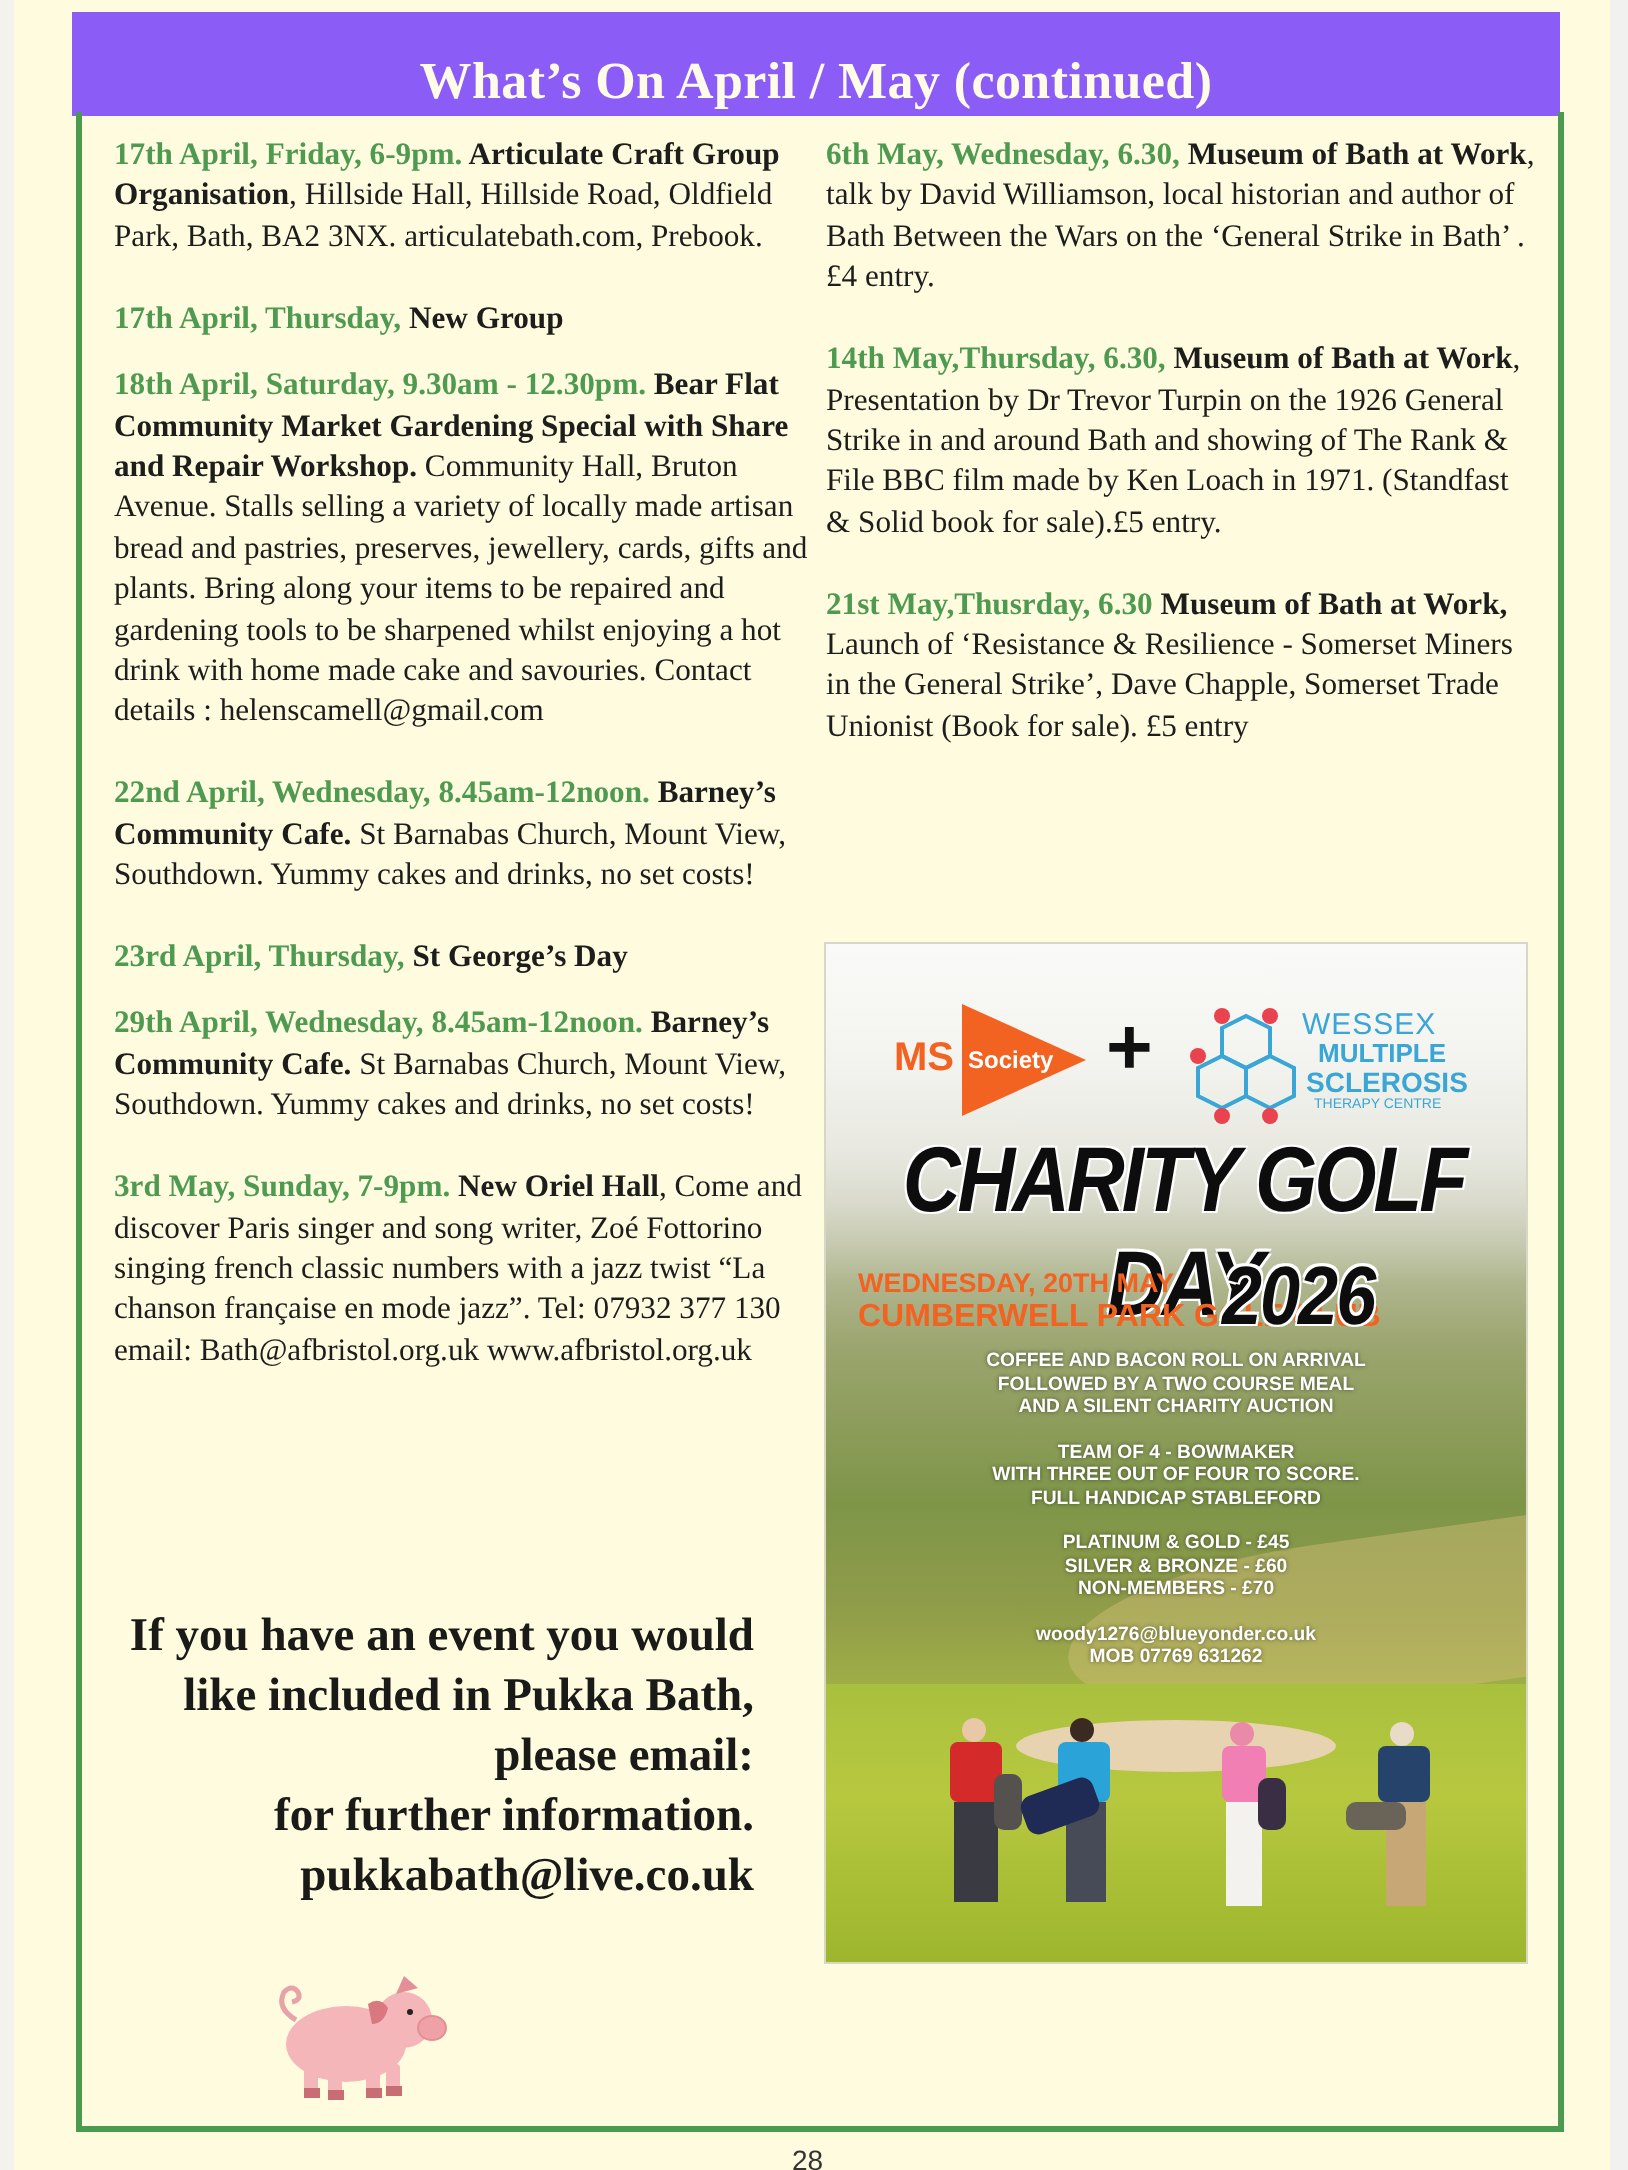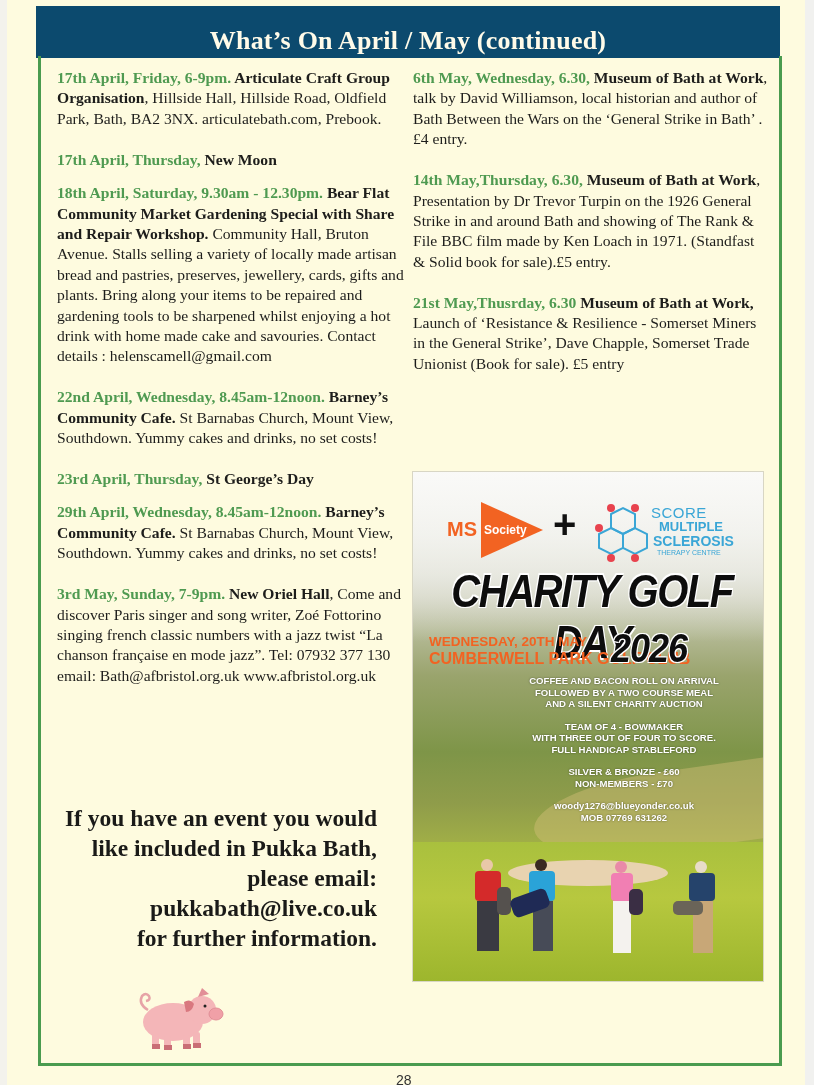--- a/index.html
+++ b/index.html
@@ -10,21 +10,21 @@
     color: #1d1d1b;
   }
   .edge-left { position: absolute; left: 0; top: 0; width: 7px; height: 1085px; background: #f3f2ec; }
   .edge-right { position: absolute; right: 0; top: 0; width: 9px; height: 1085px; background: #f1f1ef; }
   .frame {
     position: absolute; left: 38px; top: 56px; width: 738px; height: 1007px;
     border: 3px solid #4a9b4f; border-top: none; box-sizing: content-box;
   }
   .header {
     position: absolute; left: 36px; top: 6px; width: 744px; height: 52px;
-    background: #0c4a6e;
+    background: #8b5cf6;
     color: #fffbe9; text-align: center;
     font-weight: bold; font-size: 26px; line-height: 70px; letter-spacing: 0.2px;
   }
   .col { position: absolute; font-size: 15.6px; line-height: 20.4px; }
   .col-left { left: 57px; top: 68px; width: 350px; }
   .col-right { left: 413px; top: 68px; width: 355px; }
   .event { margin: 0 0 20.5px 0; }
   .event.tight { margin-bottom: 13px; }
   .when { color: #4f9a51; font-weight: bold; text-align: right; }
   .what { font-weight: bold; color: #1d1d1b; }
@@ -60,41 +60,41 @@
   .charity-title {
     position:absolute; left:14px; top:100px; width:330px; text-align:center;
     font-family:"Liberation Sans", sans-serif; font-weight:bold; font-style:italic; font-size:40px; color:#0d0d0d;
     transform: scaleY(1.15); letter-spacing:-1.5px;
     text-shadow: 1px 1px 0 #fff, -1px -1px 0 #fff, 1px -1px 0 #fff, -1px 1px 0 #fff;
   }
   .date-line { position:absolute; left:16px; top:162px; font-family:"Liberation Sans", sans-serif; font-weight:bold; font-size:13.5px; color:#f26322; }
   .club-line { position:absolute; left:16px; top:178px; font-family:"Liberation Sans", sans-serif; font-weight:bold; font-size:16px; color:#f26322; }
   .year { position:absolute; left:198px; top:155px; font-family:"Liberation Sans", sans-serif; font-weight:bold; font-style:italic; font-size:36px; color:#0d0d0d; transform: scaleY(1.15); letter-spacing:-1px;
     text-shadow: 1px 1px 0 #fff, -1px -1px 0 #fff, 1px -1px 0 #fff, -1px 1px 0 #fff; }
-  .details { position:absolute; left:0; top:203px; width:350px; text-align:center; font-family:"Liberation Sans", sans-serif; font-weight:bold; font-size:9.6px; line-height:11.5px; color:#ffffff; text-shadow: 0 0 2px rgba(0,0,0,0.5); padding-left: 36px; }
+  .details { position:absolute; left:0; top:203px; width:350px; text-align:center; font-family:"Liberation Sans", sans-serif; font-weight:bold; font-size:9.6px; line-height:11.5px; color:#ffffff; text-shadow: 0 0 2px rgba(0,0,0,0.5); }
   .details .gap { height: 11px; }
   .golfers { position:absolute; left:40px; top:385px; width:290px; height:115px; }
 </style>
 </head>
 <body>
 
 <div class="edge-left"></div>
 <div class="edge-right"></div>
 
 <div class="header">
   <span>What’s On April / May (continued)</span>
 </div>
 <div class="frame"></div>
 
 <div class="col col-left">
   <p class="event">
     <span class="when">17th April, Friday, 6-9pm. </span><span class="what">Articulate Craft Group Organisation</span><span>, Hillside Hall, Hillside Road, Oldfield Park, Bath, BA2 3NX. articulatebath.com, Prebook.</span>
   </p>
   <p class="event tight">
-    <span class="when">17th April, Thursday, </span><span class="what">New Moon</span>
+    <span class="when">17th April, Thursday, </span><span class="what">New Group</span>
   </p>
   <p class="event">
     <span class="when">18th April, Saturday, 9.30am - 12.30pm.  </span><span class="what">Bear Flat Community Market Gardening Special with Share and Repair Workshop.</span><span>  Community Hall, Bruton Avenue.   Stalls selling a variety of locally made artisan bread and pastries, preserves, jewellery, cards, gifts and plants.   Bring along your items to be repaired and gardening tools to be sharpened whilst enjoying a hot drink with home made cake and savouries.   Contact details : helenscamell@gmail.com</span>
   </p>
   <p class="event">
     <span class="when">22nd April, Wednesday, 8.45am-12noon. </span><span class="what">Barney’s Community Cafe.</span><span> St Barnabas Church, Mount View, Southdown. Yummy cakes and drinks, no set costs!</span>
   </p>
   <p class="event tight">
     <span class="when">23rd April, Thursday,  </span><span class="what">St George’s Day</span>
   </p>
@@ -115,22 +115,22 @@
   </p>
   <p class="event">
     <span class="when">21st May,Thusrday, 6.30 </span><span class="what">Museum of Bath at Work,</span><span> Launch of ‘Resistance &amp; Resilience - Somerset Miners in the General Strike’, Dave Chapple, Somerset Trade Unionist (Book for sale). £5 entry</span>
   </p>
 </div>
 
 <div class="submit">
   <div>If you have an event you would</div>
   <div>like included in Pukka Bath,</div>
   <div>please email:</div>
+  <div>for further information.</div>
   <div>pukkabath@live.co.uk</div>
-  <div>for further information.</div>
 </div>
 
 <svg class="pig" viewBox="0 0 100 76">
   <path d="M20 30 q-10 -6 -6 -14 q4 -4 7 0 q2 4 -3 5" fill="none" stroke="#e7a3a7" stroke-width="2.5"></path>
   <ellipse cx="45" cy="42" rx="30" ry="19" fill="#f4b6b8"></ellipse>
   <circle cx="74" cy="30" r="14" fill="#f4b6b8"></circle>
   <path d="M70 17 l4 -9 l7 6 z" fill="#e28f97"></path>
   <path d="M56 22 q6 -4 10 2 q-2 8 -8 8 z" fill="#d9787f"></path>
   <ellipse cx="88" cy="34" rx="7" ry="6" fill="#f0a0a7" stroke="#e28f97"></ellipse>
   <circle cx="77" cy="26" r="1.5" fill="#222"></circle>
@@ -164,40 +164,41 @@
         <polygon points="6,34 18,28 30,34 30,48 18,54 6,48"></polygon>
       </g>
       <g fill="#e8434e">
         <circle cx="18" cy="8" r="4"></circle>
           <circle cx="42" cy="8" r="4"></circle>
         <circle cx="6" cy="28" r="4"></circle>
           <circle cx="18" cy="58" r="4"></circle>
         <circle cx="42" cy="58" r="4"></circle>
       </g>
     </svg>
-    <span class="t1">SCORE</span>
+    <span class="t1">WESSEX</span>
     <span class="t2">MULTIPLE</span>
     <span class="t3">SCLEROSIS</span>
     <span class="t4">THERAPY CENTRE</span>
   </div>
 
   <div class="charity-title">CHARITY GOLF DAY</div>
   <div class="date-line">WEDNESDAY, 20TH MAY</div>
   <div class="club-line">CUMBERWELL PARK GOLF CLUB</div>
   <div class="year">2026</div>
 
   <div class="details">
     <div>COFFEE AND BACON ROLL ON ARRIVAL</div>
     <div>FOLLOWED BY A TWO COURSE MEAL</div>
     <div>AND A SILENT CHARITY AUCTION</div>
     <div class="gap"></div>
     <div>TEAM OF 4 - BOWMAKER</div>
     <div>WITH THREE OUT OF FOUR TO SCORE.</div>
     <div>FULL HANDICAP STABLEFORD</div>
     <div class="gap"></div>
+    <div>PLATINUM &amp; GOLD - £45</div>
     <div>SILVER &amp; BRONZE - £60</div>
     <div>NON-MEMBERS - £70</div>
     <div class="gap"></div>
     <div>woody1276@blueyonder.co.uk</div>
     <div>MOB 07769 631262</div>
   </div>
 
   <svg class="golfers" viewBox="0 0 290 115">
     <g>
       <circle cx="34" cy="8" r="6" fill="#e9c8a8"></circle>

